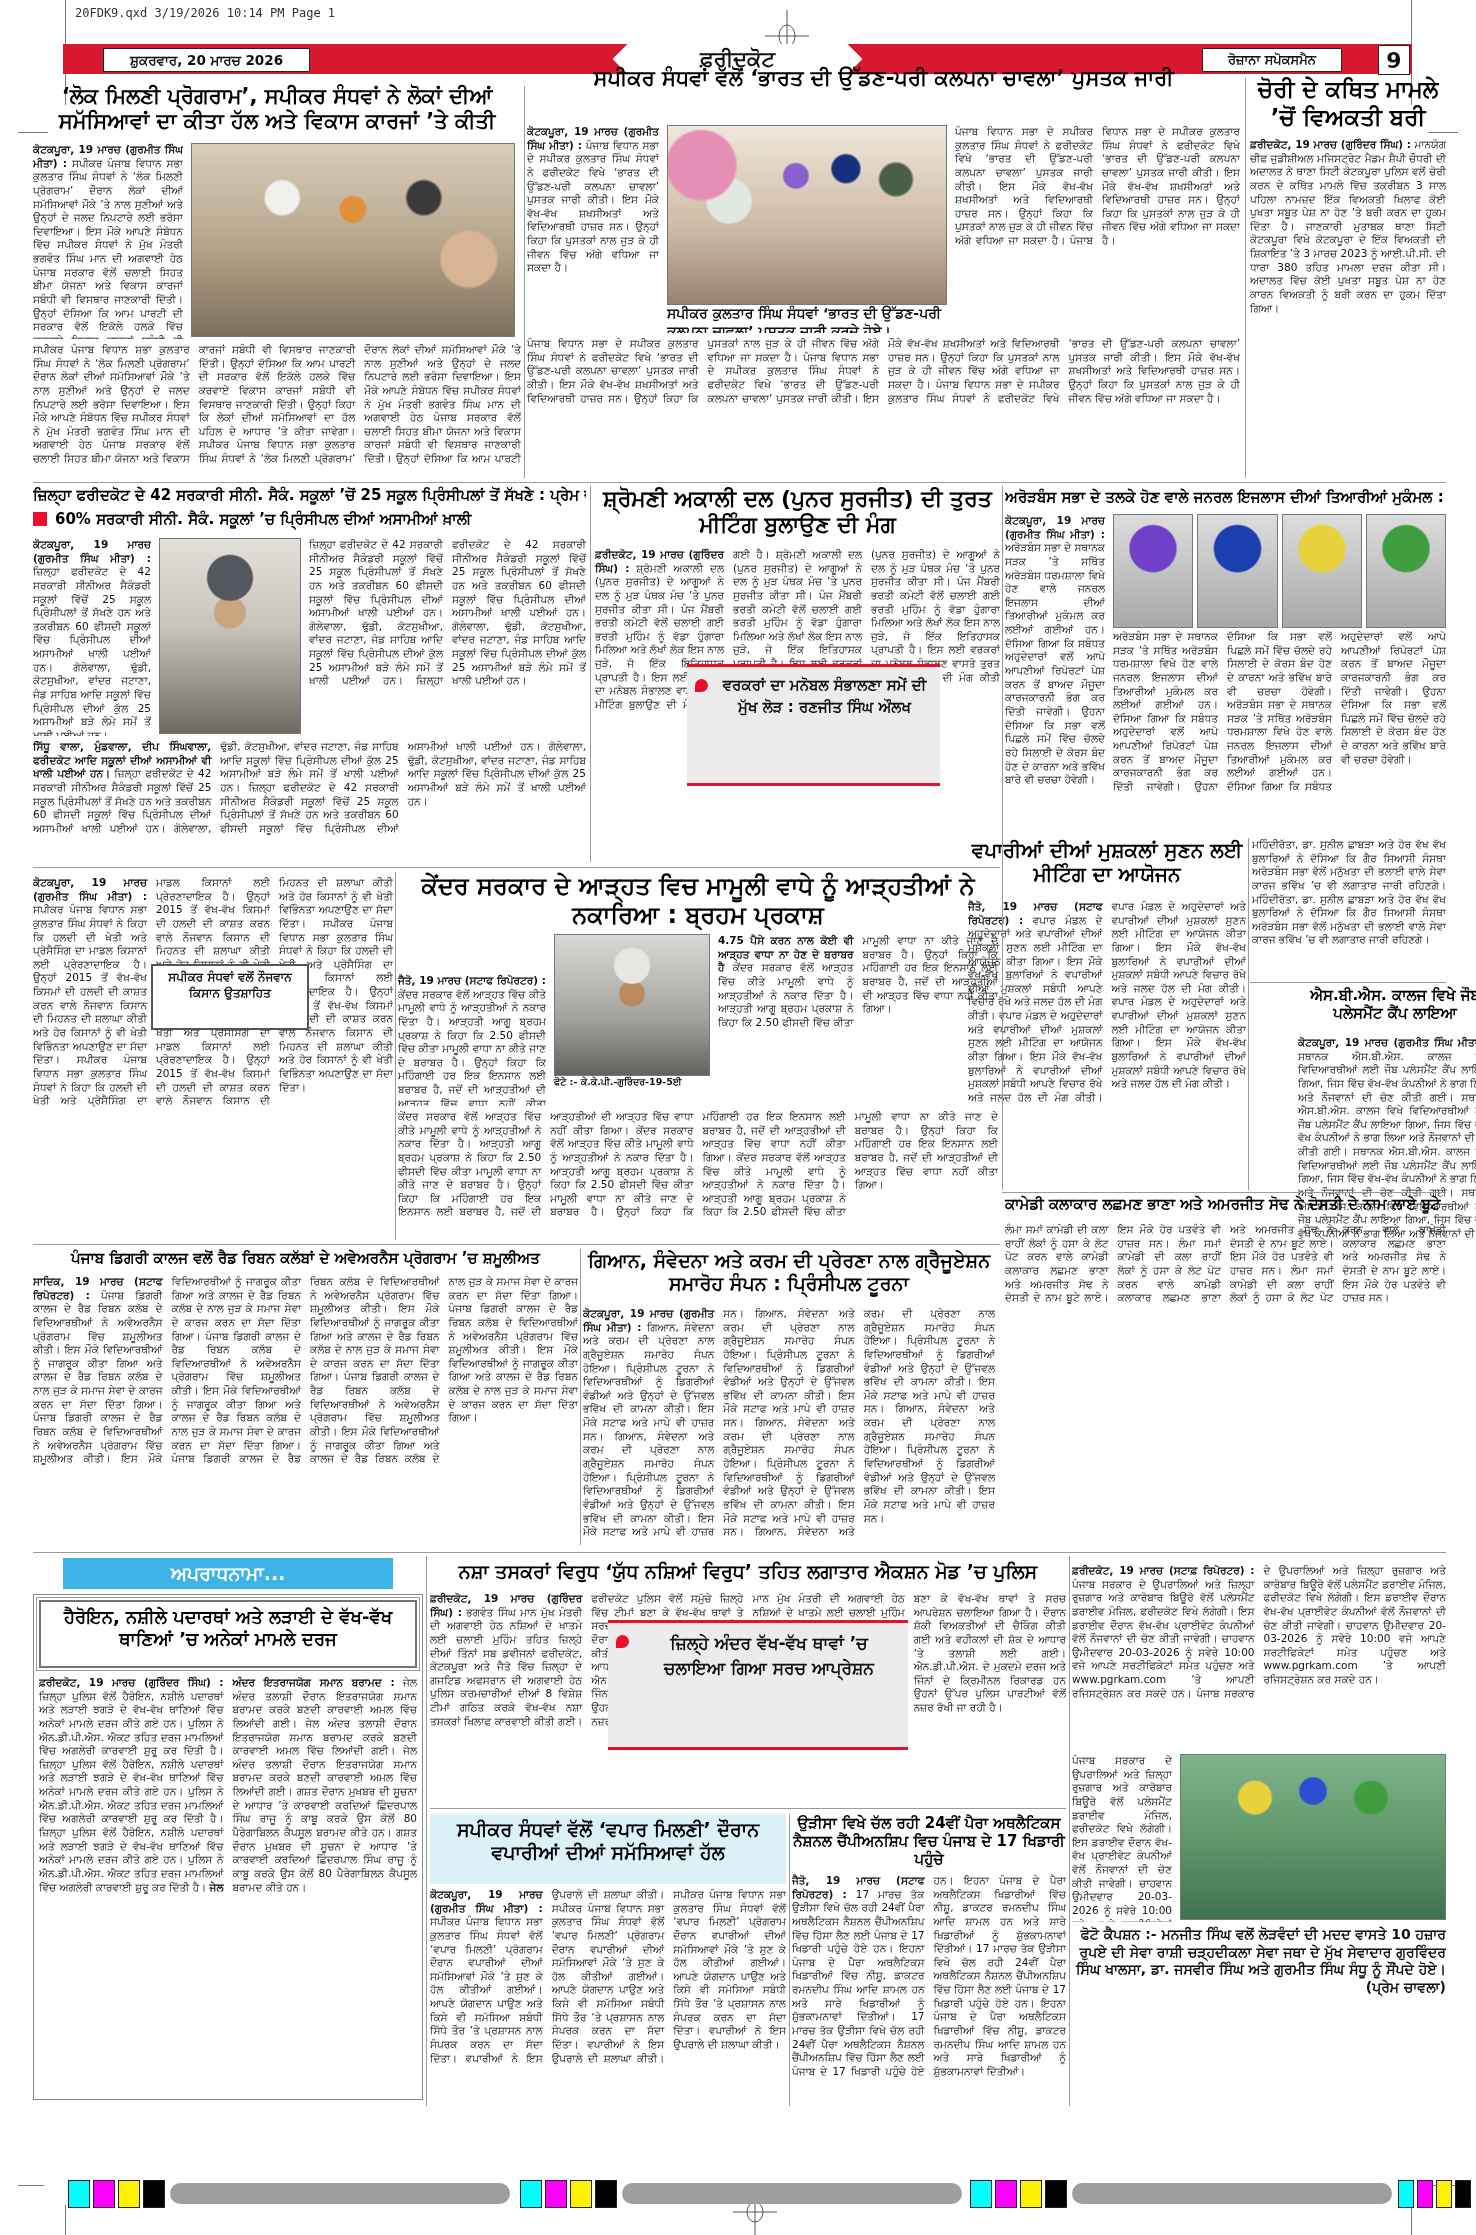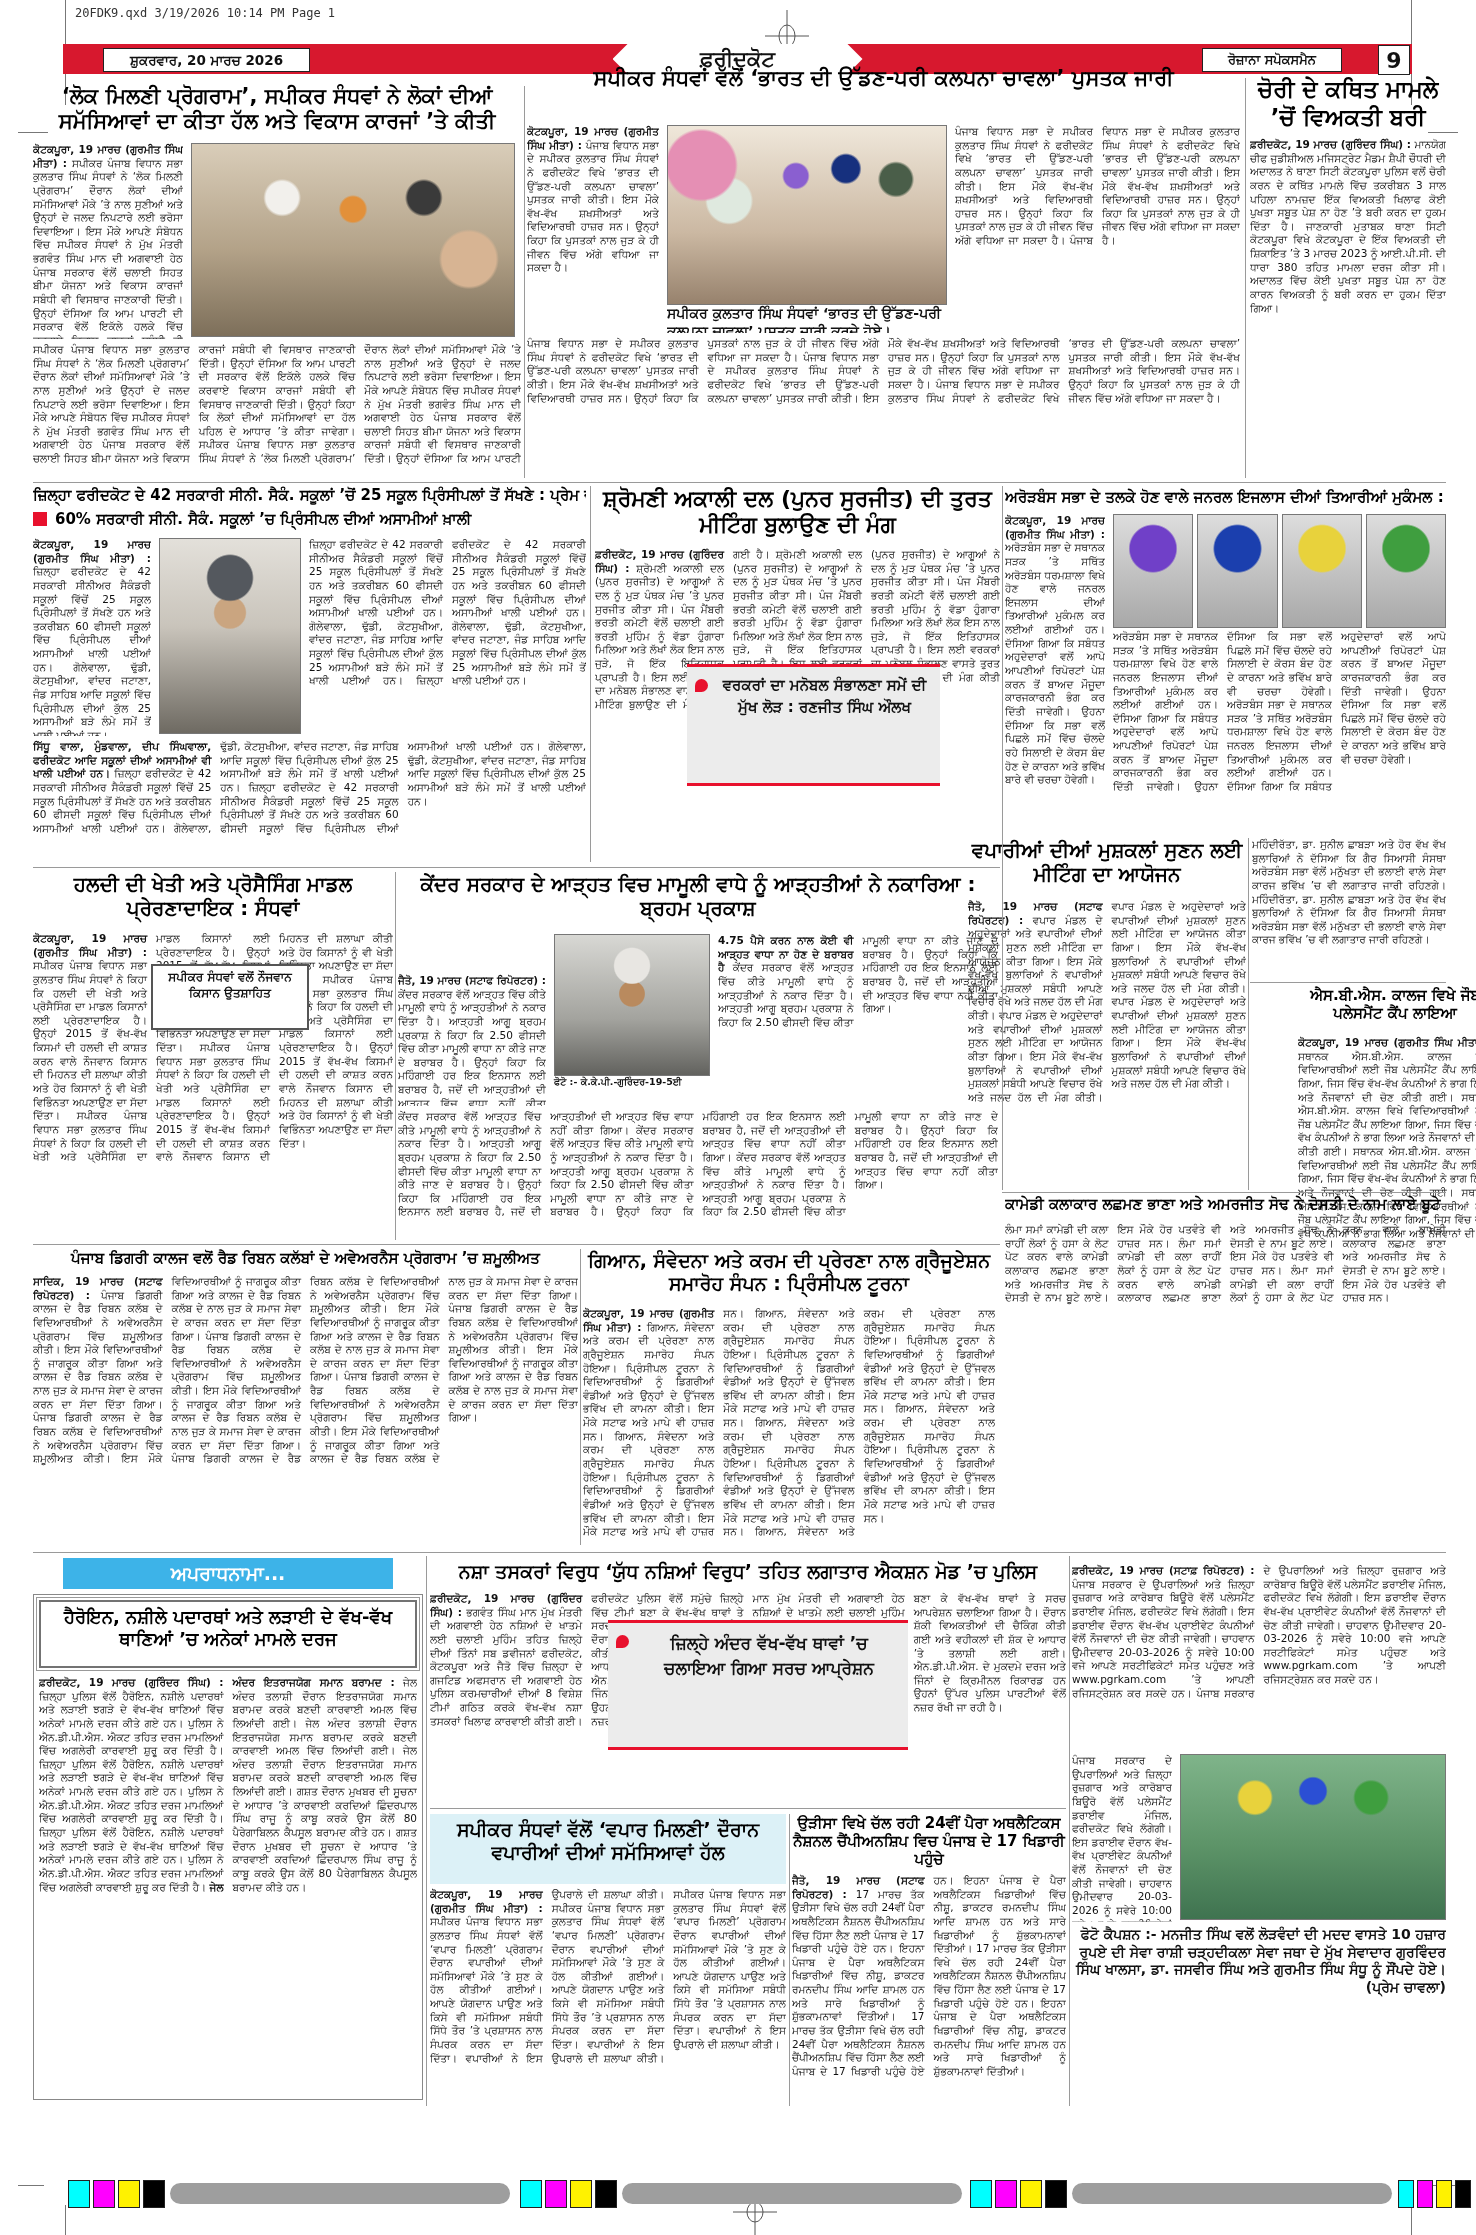--- a/index.html
+++ b/index.html
@@ -200,27 +200,26 @@
     <div class="hl ctr" style="font-size:20px;height:58px;">ਵਪਾਰੀਆਂ ਦੀਆਂ ਮੁਸ਼ਕਲਾਂ ਸੁਣਨ ਲਈ ਮੀਟਿੰਗ ਦਾ ਆਯੋਜਨ</div>
     <div class="body cols2" style="height:286px;margin-top:4px;"><b class="dl">ਜੈਤੋ, 19 ਮਾਰਚ (ਸਟਾਫ ਰਿਪੋਰਟਰ) :</b> <span>ਵਪਾਰ ਮੰਡਲ ਦੇ ਅਹੁਦੇਦਾਰਾਂ ਅਤੇ ਵਪਾਰੀਆਂ ਦੀਆਂ ਮੁਸ਼ਕਲਾਂ ਸੁਣਨ ਲਈ ਮੀਟਿੰਗ ਦਾ ਆਯੋਜਨ ਕੀਤਾ ਗਿਆ। ਇਸ ਮੌਕੇ ਵੱਖ-ਵੱਖ ਬੁਲਾਰਿਆਂ ਨੇ ਵਪਾਰੀਆਂ ਦੀਆਂ ਮੁਸ਼ਕਲਾਂ ਸਬੰਧੀ ਆਪਣੇ ਵਿਚਾਰ ਰੱਖੇ ਅਤੇ ਜਲਦ ਹੱਲ ਦੀ ਮੰਗ ਕੀਤੀ। ਵਪਾਰ ਮੰਡਲ ਦੇ ਅਹੁਦੇਦਾਰਾਂ ਅਤੇ ਵਪਾਰੀਆਂ ਦੀਆਂ ਮੁਸ਼ਕਲਾਂ ਸੁਣਨ ਲਈ ਮੀਟਿੰਗ ਦਾ ਆਯੋਜਨ ਕੀਤਾ ਗਿਆ। ਇਸ ਮੌਕੇ ਵੱਖ-ਵੱਖ ਬੁਲਾਰਿਆਂ ਨੇ ਵਪਾਰੀਆਂ ਦੀਆਂ ਮੁਸ਼ਕਲਾਂ ਸਬੰਧੀ ਆਪਣੇ ਵਿਚਾਰ ਰੱਖੇ ਅਤੇ ਜਲਦ ਹੱਲ ਦੀ ਮੰਗ ਕੀਤੀ। ਵਪਾਰ ਮੰਡਲ ਦੇ ਅਹੁਦੇਦਾਰਾਂ ਅਤੇ ਵਪਾਰੀਆਂ ਦੀਆਂ ਮੁਸ਼ਕਲਾਂ ਸੁਣਨ ਲਈ ਮੀਟਿੰਗ ਦਾ ਆਯੋਜਨ ਕੀਤਾ ਗਿਆ। ਇਸ ਮੌਕੇ ਵੱਖ-ਵੱਖ ਬੁਲਾਰਿਆਂ ਨੇ ਵਪਾਰੀਆਂ ਦੀਆਂ ਮੁਸ਼ਕਲਾਂ ਸਬੰਧੀ ਆਪਣੇ ਵਿਚਾਰ ਰੱਖੇ ਅਤੇ ਜਲਦ ਹੱਲ ਦੀ ਮੰਗ ਕੀਤੀ। ਵਪਾਰ ਮੰਡਲ ਦੇ ਅਹੁਦੇਦਾਰਾਂ ਅਤੇ ਵਪਾਰੀਆਂ ਦੀਆਂ ਮੁਸ਼ਕਲਾਂ ਸੁਣਨ ਲਈ ਮੀਟਿੰਗ ਦਾ ਆਯੋਜਨ ਕੀਤਾ ਗਿਆ। ਇਸ ਮੌਕੇ ਵੱਖ-ਵੱਖ ਬੁਲਾਰਿਆਂ ਨੇ ਵਪਾਰੀਆਂ ਦੀਆਂ ਮੁਸ਼ਕਲਾਂ ਸਬੰਧੀ ਆਪਣੇ ਵਿਚਾਰ ਰੱਖੇ ਅਤੇ ਜਲਦ ਹੱਲ ਦੀ ਮੰਗ ਕੀਤੀ।</span></div>
   </div>
 
   <div class="article" style="left:1298px;top:986px;width:194px;height:258px;">
     <div class="hl ctr" style="font-size:15px;height:46px;">ਐਸ.ਬੀ.ਐਸ. ਕਾਲਜ ਵਿਖੇ ਜੌਬ ਪਲੇਸਮੈਂਟ ਕੈਂਪ ਲਾਇਆ</div>
     <div class="body" style="height:204px;margin-top:4px;"><b class="dl">ਕੋਟਕਪੂਰਾ, 19 ਮਾਰਚ (ਗੁਰਮੀਤ ਸਿੰਘ ਮੀਤਾ) :</b> <span>ਸਥਾਨਕ ਐਸ.ਬੀ.ਐਸ. ਕਾਲਜ ਵਿਖੇ ਵਿਦਿਆਰਥੀਆਂ ਲਈ ਜੌਬ ਪਲੇਸਮੈਂਟ ਕੈਂਪ ਲਾਇਆ ਗਿਆ, ਜਿਸ ਵਿੱਚ ਵੱਖ-ਵੱਖ ਕੰਪਨੀਆਂ ਨੇ ਭਾਗ ਲਿਆ ਅਤੇ ਨੌਜਵਾਨਾਂ ਦੀ ਚੋਣ ਕੀਤੀ ਗਈ। ਸਥਾਨਕ ਐਸ.ਬੀ.ਐਸ. ਕਾਲਜ ਵਿਖੇ ਵਿਦਿਆਰਥੀਆਂ ਲਈ ਜੌਬ ਪਲੇਸਮੈਂਟ ਕੈਂਪ ਲਾਇਆ ਗਿਆ, ਜਿਸ ਵਿੱਚ ਵੱਖ-ਵੱਖ ਕੰਪਨੀਆਂ ਨੇ ਭਾਗ ਲਿਆ ਅਤੇ ਨੌਜਵਾਨਾਂ ਦੀ ਚੋਣ ਕੀਤੀ ਗਈ। ਸਥਾਨਕ ਐਸ.ਬੀ.ਐਸ. ਕਾਲਜ ਵਿਖੇ ਵਿਦਿਆਰਥੀਆਂ ਲਈ ਜੌਬ ਪਲੇਸਮੈਂਟ ਕੈਂਪ ਲਾਇਆ ਗਿਆ, ਜਿਸ ਵਿੱਚ ਵੱਖ-ਵੱਖ ਕੰਪਨੀਆਂ ਨੇ ਭਾਗ ਲਿਆ ਅਤੇ ਨੌਜਵਾਨਾਂ ਦੀ ਚੋਣ ਕੀਤੀ ਗਈ। ਸਥਾਨਕ ਐਸ.ਬੀ.ਐਸ. ਕਾਲਜ ਵਿਖੇ ਵਿਦਿਆਰਥੀਆਂ ਲਈ ਜੌਬ ਪਲੇਸਮੈਂਟ ਕੈਂਪ ਲਾਇਆ ਗਿਆ, ਜਿਸ ਵਿੱਚ ਵੱਖ-ਵੱਖ ਕੰਪਨੀਆਂ ਨੇ ਭਾਗ ਲਿਆ ਅਤੇ ਨੌਜਵਾਨਾਂ ਦੀ ਚੋਣ ਕੀਤੀ ਗਈ।</span></div>
   </div>
 
   <div class="article" style="left:33px;top:872px;width:360px;height:368px;">
-    <div class="hl ctr" style="font-size:20px;height:56px;">ਹਲਦੀ ਦੀ ਖੇਤੀ ਅਤੇ ਪ੍ਰੋਸੈਸਿੰਗ ਮਾਡਲ ਪ੍ਰੇਰਣਾਦਾਇਕ : ਸੰਧਵਾਂ</div>
     <div class="body cols3" style="height:302px;margin-top:4px;"><b class="dl">ਕੋਟਕਪੂਰਾ, 19 ਮਾਰਚ (ਗੁਰਮੀਤ ਸਿੰਘ ਮੀਤਾ) :</b> <span>ਸਪੀਕਰ ਪੰਜਾਬ ਵਿਧਾਨ ਸਭਾ ਕੁਲਤਾਰ ਸਿੰਘ ਸੰਧਵਾਂ ਨੇ ਕਿਹਾ ਕਿ ਹਲਦੀ ਦੀ ਖੇਤੀ ਅਤੇ ਪ੍ਰੋਸੈਸਿੰਗ ਦਾ ਮਾਡਲ ਕਿਸਾਨਾਂ ਲਈ ਪ੍ਰੇਰਣਾਦਾਇਕ ਹੈ। ਉਨ੍ਹਾਂ 2015 ਤੋਂ ਵੱਖ-ਵੱਖ ਕਿਸਮਾਂ ਦੀ ਹਲਦੀ ਦੀ ਕਾਸ਼ਤ ਕਰਨ ਵਾਲੇ ਨੌਜਵਾਨ ਕਿਸਾਨ ਦੀ ਮਿਹਨਤ ਦੀ ਸ਼ਲਾਘਾ ਕੀਤੀ ਅਤੇ ਹੋਰ ਕਿਸਾਨਾਂ ਨੂੰ ਵੀ ਖੇਤੀ ਵਿਭਿੰਨਤਾ ਅਪਣਾਉਣ ਦਾ ਸੱਦਾ ਦਿੱਤਾ। ਸਪੀਕਰ ਪੰਜਾਬ ਵਿਧਾਨ ਸਭਾ ਕੁਲਤਾਰ ਸਿੰਘ ਸੰਧਵਾਂ ਨੇ ਕਿਹਾ ਕਿ ਹਲਦੀ ਦੀ ਖੇਤੀ ਅਤੇ ਪ੍ਰੋਸੈਸਿੰਗ ਦਾ ਮਾਡਲ ਕਿਸਾਨਾਂ ਲਈ ਪ੍ਰੇਰਣਾਦਾਇਕ ਹੈ। ਉਨ੍ਹਾਂ 2015 ਤੋਂ ਵੱਖ-ਵੱਖ ਕਿਸਮਾਂ ਦੀ ਹਲਦੀ ਦੀ ਕਾਸ਼ਤ ਕਰਨ ਵਾਲੇ ਨੌਜਵਾਨ ਕਿਸਾਨ ਦੀ ਮਿਹਨਤ ਦੀ ਸ਼ਲਾਘਾ ਕੀਤੀ ਅਤੇ ਹੋਰ ਕਿਸਾਨਾਂ ਨੂੰ ਵੀ ਖੇਤੀ ਵਿਭਿੰਨਤਾ ਅਪਣਾਉਣ ਦਾ ਸੱਦਾ ਦਿੱਤਾ। ਸਪੀਕਰ ਪੰਜਾਬ ਵਿਧਾਨ ਸਭਾ ਕੁਲਤਾਰ ਸਿੰਘ ਸੰਧਵਾਂ ਨੇ ਕਿਹਾ ਕਿ ਹਲਦੀ ਦੀ ਖੇਤੀ ਅਤੇ ਪ੍ਰੋਸੈਸਿੰਗ ਦਾ ਮਾਡਲ ਕਿਸਾਨਾਂ ਲਈ ਪ੍ਰੇਰਣਾਦਾਇਕ ਹੈ। ਉਨ੍ਹਾਂ 2015 ਤੋਂ ਵੱਖ-ਵੱਖ ਕਿਸਮਾਂ ਦੀ ਹਲਦੀ ਦੀ ਕਾਸ਼ਤ ਕਰਨ ਵਾਲੇ ਨੌਜਵਾਨ ਕਿਸਾਨ ਦੀ ਮਿਹਨਤ ਦੀ ਸ਼ਲਾਘਾ ਕੀਤੀ ਅਤੇ ਹੋਰ ਕਿਸਾਨਾਂ ਨੂੰ ਵੀ ਖੇਤੀ ਵਿਭਿੰਨਤਾ ਅਪਣਾਉਣ ਦਾ ਸੱਦਾ ਦਿੱਤਾ। ਸਪੀਕਰ ਪੰਜਾਬ ਵਿਧਾਨ ਸਭਾ ਕੁਲਤਾਰ ਸਿੰਘ ਸੰਧਵਾਂ ਨੇ ਕਿਹਾ ਕਿ ਹਲਦੀ ਦੀ ਖੇਤੀ ਅਤੇ ਪ੍ਰੋਸੈਸਿੰਗ ਦਾ ਮਾਡਲ ਕਿਸਾਨਾਂ ਲਈ ਪ੍ਰੇਰਣਾਦਾਇਕ ਹੈ। ਉਨ੍ਹਾਂ 2015 ਤੋਂ ਵੱਖ-ਵੱਖ ਕਿਸਮਾਂ ਦੀ ਹਲਦੀ ਦੀ ਕਾਸ਼ਤ ਕਰਨ ਵਾਲੇ ਨੌਜਵਾਨ ਕਿਸਾਨ ਦੀ ਮਿਹਨਤ ਦੀ ਸ਼ਲਾਘਾ ਕੀਤੀ ਅਤੇ ਹੋਰ ਕਿਸਾਨਾਂ ਨੂੰ ਵੀ ਖੇਤੀ ਵਿਭਿੰਨਤਾ ਅਪਣਾਉਣ ਦਾ ਸੱਦਾ ਦਿੱਤਾ।</span></div>
     <div class="inset-box" style="left:118px;top:92px;width:146px;height:54px;">ਸਪੀਕਰ ਸੰਧਵਾਂ ਵਲੋਂ ਨੌਜਵਾਨ ਕਿਸਾਨ ਉਤਸ਼ਾਹਿਤ</div>
   </div>
 
   <div class="article" style="left:398px;top:872px;width:600px;height:368px;">
-    <div class="hl ctr" style="font-size:20px;height:58px;">ਕੇਂਦਰ ਸਰਕਾਰ ਦੇ ਆੜ੍ਹਤ ਵਿਚ ਮਾਮੂਲੀ ਵਾਧੇ ਨੂੰ ਆੜ੍ਹਤੀਆਂ ਨੇ ਨਕਾਰਿਆ : ਬ੍ਰਹਮ ਪ੍ਰਕਾਸ਼</div>
+    <div class="hl ctr" style="font-size:24px;height:58px;">ਕੇਂਦਰ ਸਰਕਾਰ ਦੇ ਆੜ੍ਹਤ ਵਿਚ ਮਾਮੂਲੀ ਵਾਧੇ ਨੂੰ ਆੜ੍ਹਤੀਆਂ ਨੇ ਨਕਾਰਿਆ : ਬ੍ਰਹਮ ਪ੍ਰਕਾਸ਼</div>
     <div class="row" style="height:172px;margin-top:4px;">
       <div class="body" style="width:148px;margin-top:40px;"><b class="dl">ਜੈਤੋ, 19 ਮਾਰਚ (ਸਟਾਫ ਰਿਪੋਰਟਰ) :</b> <span>ਕੇਂਦਰ ਸਰਕਾਰ ਵੱਲੋਂ ਆੜ੍ਹਤ ਵਿੱਚ ਕੀਤੇ ਮਾਮੂਲੀ ਵਾਧੇ ਨੂੰ ਆੜ੍ਹਤੀਆਂ ਨੇ ਨਕਾਰ ਦਿੱਤਾ ਹੈ। ਆੜ੍ਹਤੀ ਆਗੂ ਬ੍ਰਹਮ ਪ੍ਰਕਾਸ਼ ਨੇ ਕਿਹਾ ਕਿ 2.50 ਫੀਸਦੀ ਵਿੱਚ ਕੀਤਾ ਮਾਮੂਲੀ ਵਾਧਾ ਨਾ ਕੀਤੇ ਜਾਣ ਦੇ ਬਰਾਬਰ ਹੈ। ਉਨ੍ਹਾਂ ਕਿਹਾ ਕਿ ਮਹਿੰਗਾਈ ਹਰ ਇਕ ਇਨਸਾਨ ਲਈ ਬਰਾਬਰ ਹੈ, ਜਦੋਂ ਦੀ ਆੜ੍ਹਤੀਆਂ ਦੀ ਆੜ੍ਹਤ ਵਿੱਚ ਵਾਧਾ ਨਹੀਂ ਕੀਤਾ ਗਿਆ।</span></div>
       <div style="width:156px;flex:none;">
         <div class="photo p5" style="width:154px;height:140px;"></div>
         <div class="credit">ਫੋਟੋ :- ਕੇ.ਕੇ.ਪੀ.-ਗੁਰਿੰਦਰ-19-5ਈ</div>
       </div>
       <div class="body cols2" style="flex:1;"><b>4.75 ਪੈਸੇ ਕਰਨ ਨਾਲ ਕੋਈ ਵੀ ਆੜ੍ਹਤ ਵਾਧਾ ਨਾ ਹੋਣ ਦੇ ਬਰਾਬਰ ਹੈ</b> <span>ਕੇਂਦਰ ਸਰਕਾਰ ਵੱਲੋਂ ਆੜ੍ਹਤ ਵਿੱਚ ਕੀਤੇ ਮਾਮੂਲੀ ਵਾਧੇ ਨੂੰ ਆੜ੍ਹਤੀਆਂ ਨੇ ਨਕਾਰ ਦਿੱਤਾ ਹੈ। ਆੜ੍ਹਤੀ ਆਗੂ ਬ੍ਰਹਮ ਪ੍ਰਕਾਸ਼ ਨੇ ਕਿਹਾ ਕਿ 2.50 ਫੀਸਦੀ ਵਿੱਚ ਕੀਤਾ ਮਾਮੂਲੀ ਵਾਧਾ ਨਾ ਕੀਤੇ ਜਾਣ ਦੇ ਬਰਾਬਰ ਹੈ। ਉਨ੍ਹਾਂ ਕਿਹਾ ਕਿ ਮਹਿੰਗਾਈ ਹਰ ਇਕ ਇਨਸਾਨ ਲਈ ਬਰਾਬਰ ਹੈ, ਜਦੋਂ ਦੀ ਆੜ੍ਹਤੀਆਂ ਦੀ ਆੜ੍ਹਤ ਵਿੱਚ ਵਾਧਾ ਨਹੀਂ ਕੀਤਾ ਗਿਆ।</span></div>
     </div>
     <div class="body cols4" style="height:124px;margin-top:4px;">ਕੇਂਦਰ ਸਰਕਾਰ ਵੱਲੋਂ ਆੜ੍ਹਤ ਵਿੱਚ ਕੀਤੇ ਮਾਮੂਲੀ ਵਾਧੇ ਨੂੰ ਆੜ੍ਹਤੀਆਂ ਨੇ ਨਕਾਰ ਦਿੱਤਾ ਹੈ। ਆੜ੍ਹਤੀ ਆਗੂ ਬ੍ਰਹਮ ਪ੍ਰਕਾਸ਼ ਨੇ ਕਿਹਾ ਕਿ 2.50 ਫੀਸਦੀ ਵਿੱਚ ਕੀਤਾ ਮਾਮੂਲੀ ਵਾਧਾ ਨਾ ਕੀਤੇ ਜਾਣ ਦੇ ਬਰਾਬਰ ਹੈ। ਉਨ੍ਹਾਂ ਕਿਹਾ ਕਿ ਮਹਿੰਗਾਈ ਹਰ ਇਕ ਇਨਸਾਨ ਲਈ ਬਰਾਬਰ ਹੈ, ਜਦੋਂ ਦੀ ਆੜ੍ਹਤੀਆਂ ਦੀ ਆੜ੍ਹਤ ਵਿੱਚ ਵਾਧਾ ਨਹੀਂ ਕੀਤਾ ਗਿਆ। ਕੇਂਦਰ ਸਰਕਾਰ ਵੱਲੋਂ ਆੜ੍ਹਤ ਵਿੱਚ ਕੀਤੇ ਮਾਮੂਲੀ ਵਾਧੇ ਨੂੰ ਆੜ੍ਹਤੀਆਂ ਨੇ ਨਕਾਰ ਦਿੱਤਾ ਹੈ। ਆੜ੍ਹਤੀ ਆਗੂ ਬ੍ਰਹਮ ਪ੍ਰਕਾਸ਼ ਨੇ ਕਿਹਾ ਕਿ 2.50 ਫੀਸਦੀ ਵਿੱਚ ਕੀਤਾ ਮਾਮੂਲੀ ਵਾਧਾ ਨਾ ਕੀਤੇ ਜਾਣ ਦੇ ਬਰਾਬਰ ਹੈ। ਉਨ੍ਹਾਂ ਕਿਹਾ ਕਿ ਮਹਿੰਗਾਈ ਹਰ ਇਕ ਇਨਸਾਨ ਲਈ ਬਰਾਬਰ ਹੈ, ਜਦੋਂ ਦੀ ਆੜ੍ਹਤੀਆਂ ਦੀ ਆੜ੍ਹਤ ਵਿੱਚ ਵਾਧਾ ਨਹੀਂ ਕੀਤਾ ਗਿਆ। ਕੇਂਦਰ ਸਰਕਾਰ ਵੱਲੋਂ ਆੜ੍ਹਤ ਵਿੱਚ ਕੀਤੇ ਮਾਮੂਲੀ ਵਾਧੇ ਨੂੰ ਆੜ੍ਹਤੀਆਂ ਨੇ ਨਕਾਰ ਦਿੱਤਾ ਹੈ। ਆੜ੍ਹਤੀ ਆਗੂ ਬ੍ਰਹਮ ਪ੍ਰਕਾਸ਼ ਨੇ ਕਿਹਾ ਕਿ 2.50 ਫੀਸਦੀ ਵਿੱਚ ਕੀਤਾ ਮਾਮੂਲੀ ਵਾਧਾ ਨਾ ਕੀਤੇ ਜਾਣ ਦੇ ਬਰਾਬਰ ਹੈ। ਉਨ੍ਹਾਂ ਕਿਹਾ ਕਿ ਮਹਿੰਗਾਈ ਹਰ ਇਕ ਇਨਸਾਨ ਲਈ ਬਰਾਬਰ ਹੈ, ਜਦੋਂ ਦੀ ਆੜ੍ਹਤੀਆਂ ਦੀ ਆੜ੍ਹਤ ਵਿੱਚ ਵਾਧਾ ਨਹੀਂ ਕੀਤਾ ਗਿਆ।</div>
   </div>

